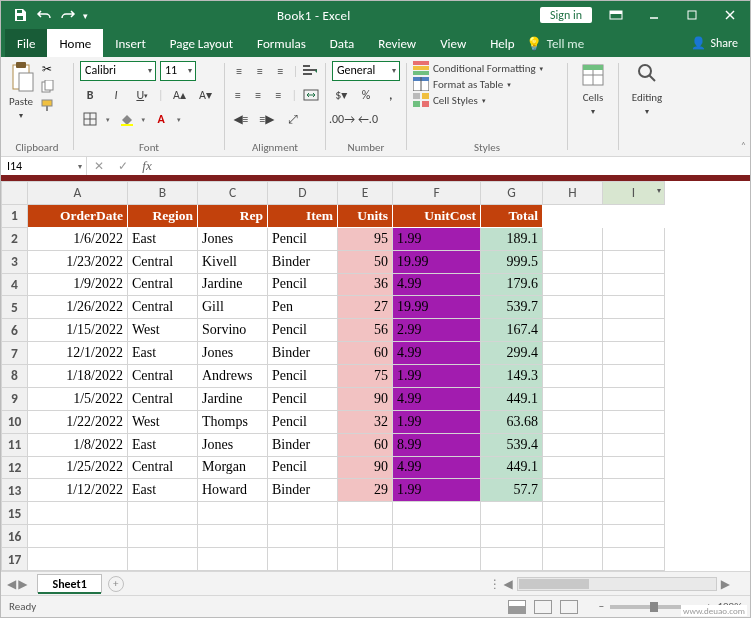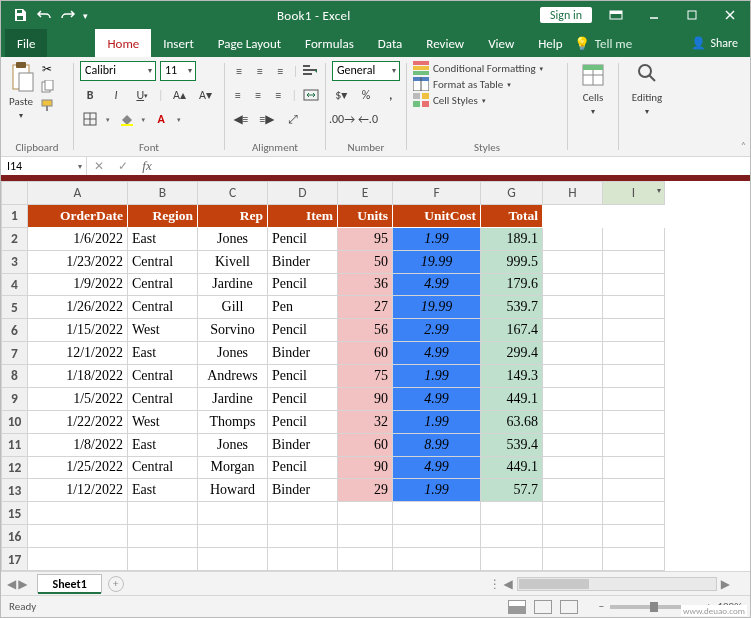--- a/index.html
+++ b/index.html
@@ -37,21 +37,21 @@
     background:#217346;
     height:28px;
     display:flex;
     align-items:stretch;
     color:#fff;
     font-size:13px;
     padding-left:4px;
   }
   .tab { padding:0 12px; display:flex; align-items:center; cursor:pointer; }
   .tab.file { background:#185c37; }
-  .tab.active { background:#fff; color:#b91c1c;margin-left:48px; }
+  .tab.active { background:#fff; color:#000000; }
   .tabs-right { margin-left:auto; display:flex; align-items:center; gap:10px; padding-right:12px; font-size:12px;}
   .tellme { display:flex; align-items:center; gap:4px; color:#d9f0e4;}
   .share { display:flex; align-items:center; gap:4px; }
 
   
   .ribbon {
     background:#f3f3f3;
     height:100px;
     border-bottom:1px solid #d7d7d7;
     display:flex;
@@ -99,24 +99,24 @@
   .grid td, .grid th { border:1px solid #d4d4d4; height:22px; padding:0 4px; font-size:13.5px; font-family: Calibri, serif; }
   .corner { width:26px; background:#f0f0f0; border:1px solid #d4d4d4;}
   .colhdr { background:#f0f0f0; text-align:center; font-size:12px; color:#555; font-weight:normal;}
   .colhdr.sel { background:#d8e6d0;}
   .rowhdr { background:#f0f0f0; text-align:center; font-size:12px; color:#555; width:26px;}
   .rowhdr.sel { background:#d8e6d0;}
   .hdr-row td { background:#c2410c; color:#fff; font-weight:bold; text-align:right; font-family: "Times New Roman", serif; border-color:#fff;}
   .data-row td { font-family: "Times New Roman", serif; font-size:14px;}
   .c-a { text-align:right; width:100px;}
   .c-b { text-align:left; width:70px;}
-  .c-c { text-align:center; width:70px;}
+  .c-c { text-align:left; width:70px;}
   .c-d { text-align:left; width:70px;}
   .c-e { text-align:right; width:55px; background:#f2c2c2;}
-  .c-f { text-align:center; width:88px; background:#3b82f6;font-style:italic;}
+  .c-f { text-align:left; width:88px; background:#a21caf;}
   .c-g { text-align:right; width:62px; background:#bfe0cd;}
   .c-h { width:60px;}
   .c-i { width:62px;}
   td.empty { background:#fff !important;}
   .selcell { outline:2px solid #217346; outline-offset:-1px;}
 
   
   .sheettabs { height:24px; border-top:1px solid #d7d7d7; display:flex; align-items:center; background:#f3f3f3; font-size:12px;}
   .sheettabs .navs { display:flex; gap:2px; padding:0 6px; color:#888;}
   .sheet { background:#fff; border:1px solid #c0c0c0; border-bottom:none; padding:2px 14px; margin-left:4px; font-weight:bold; position:relative;}

